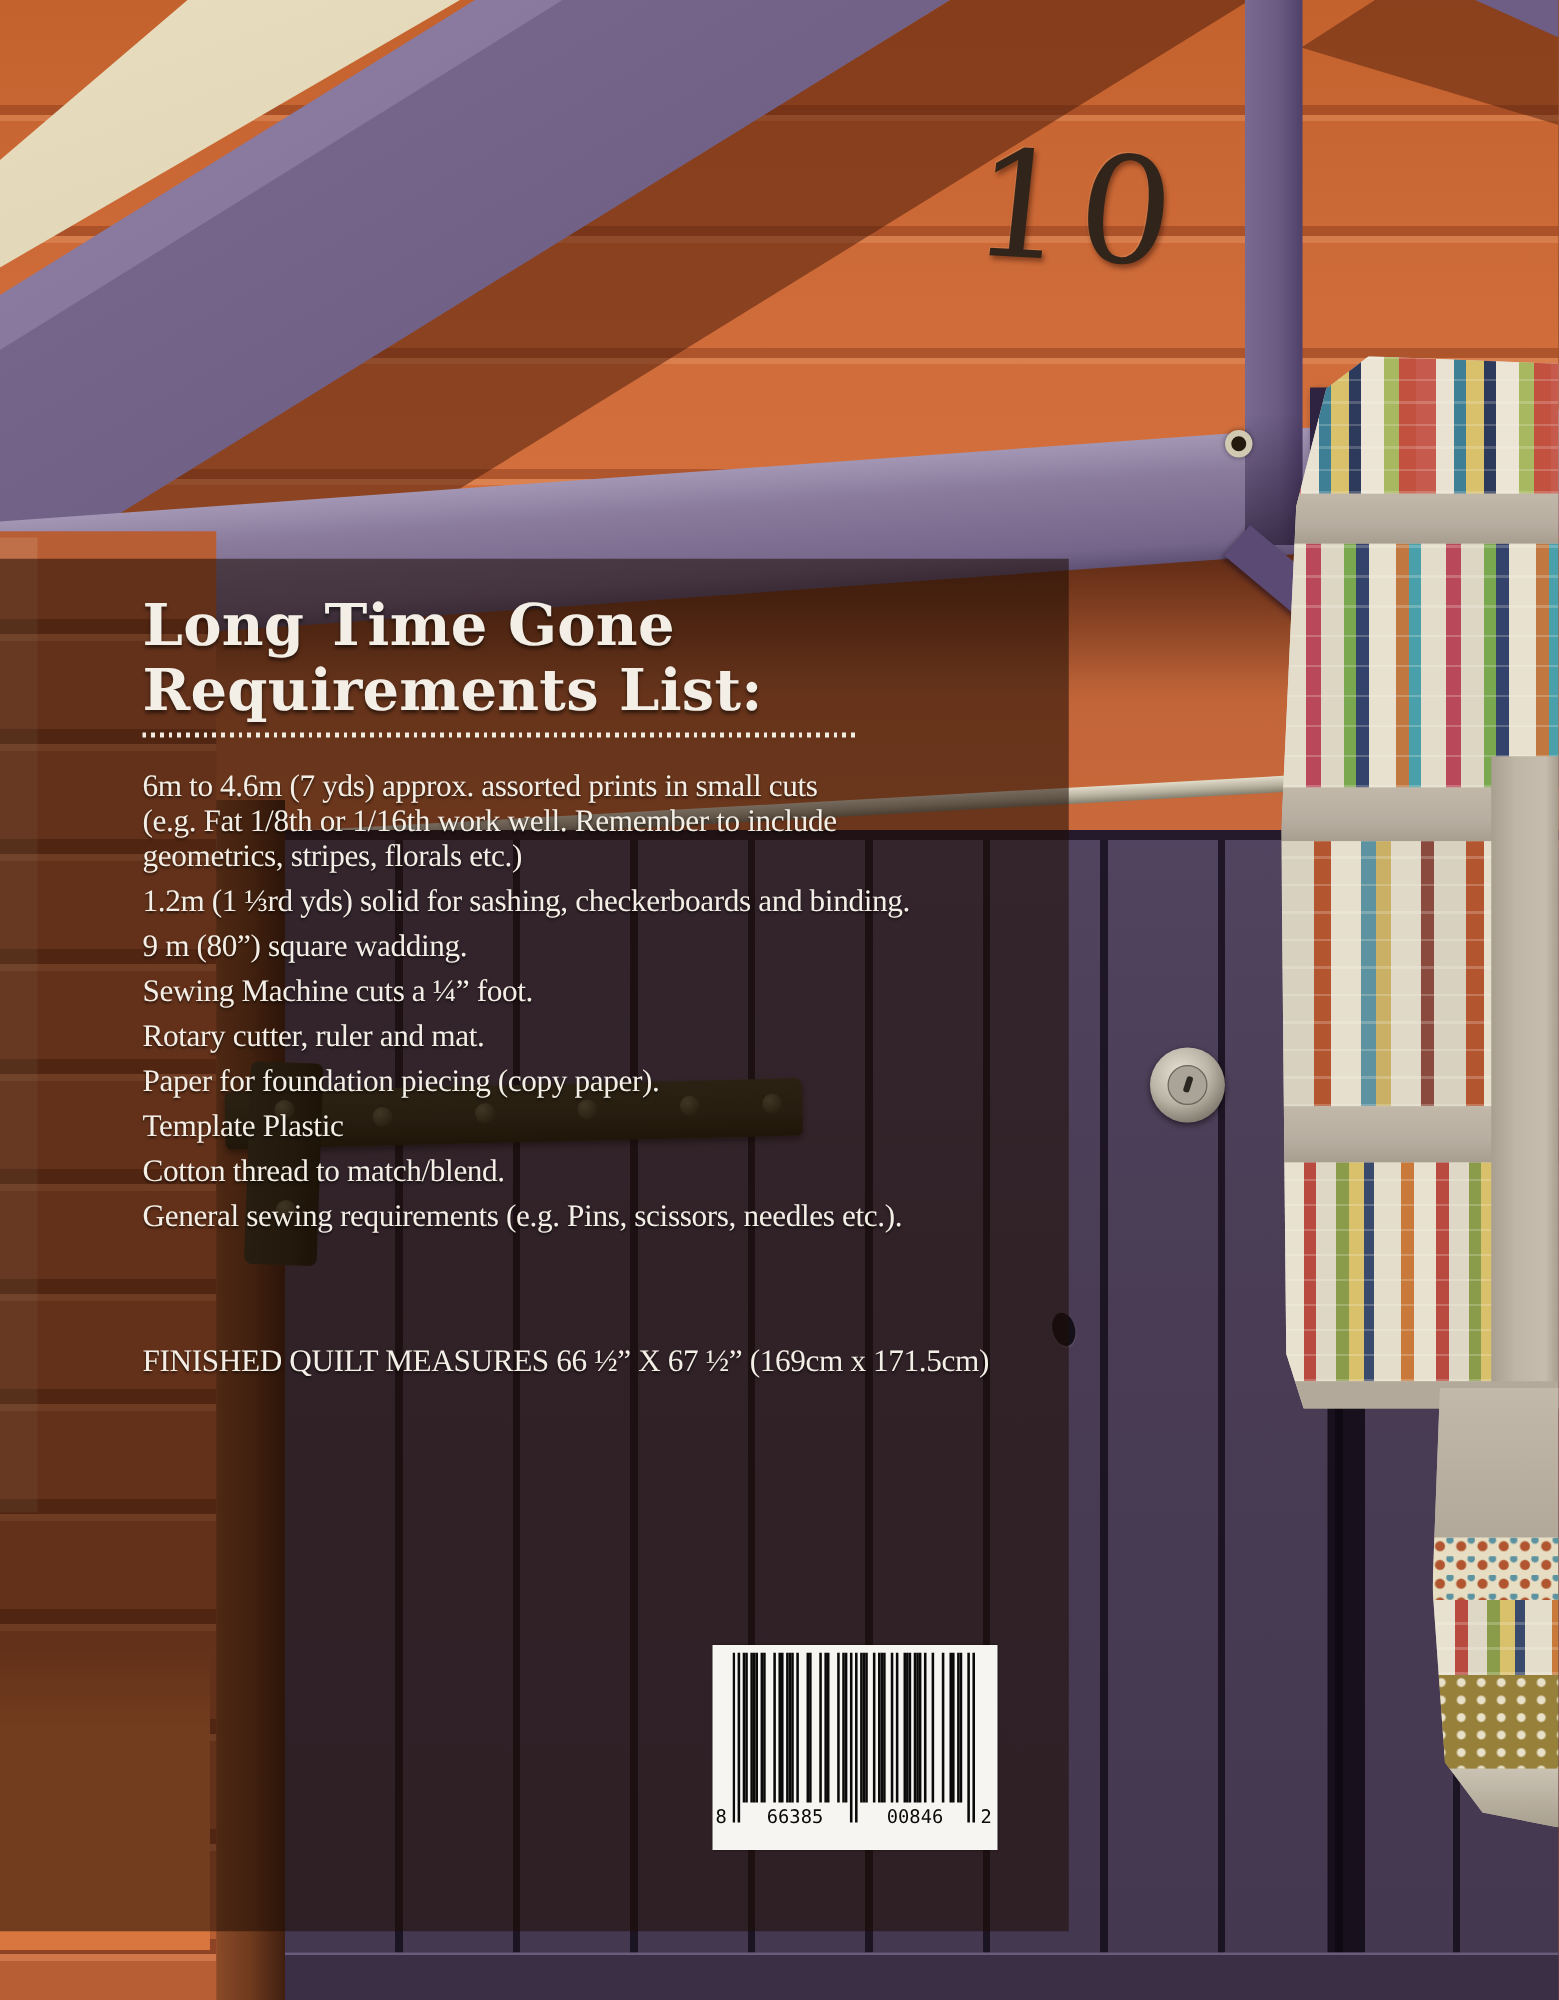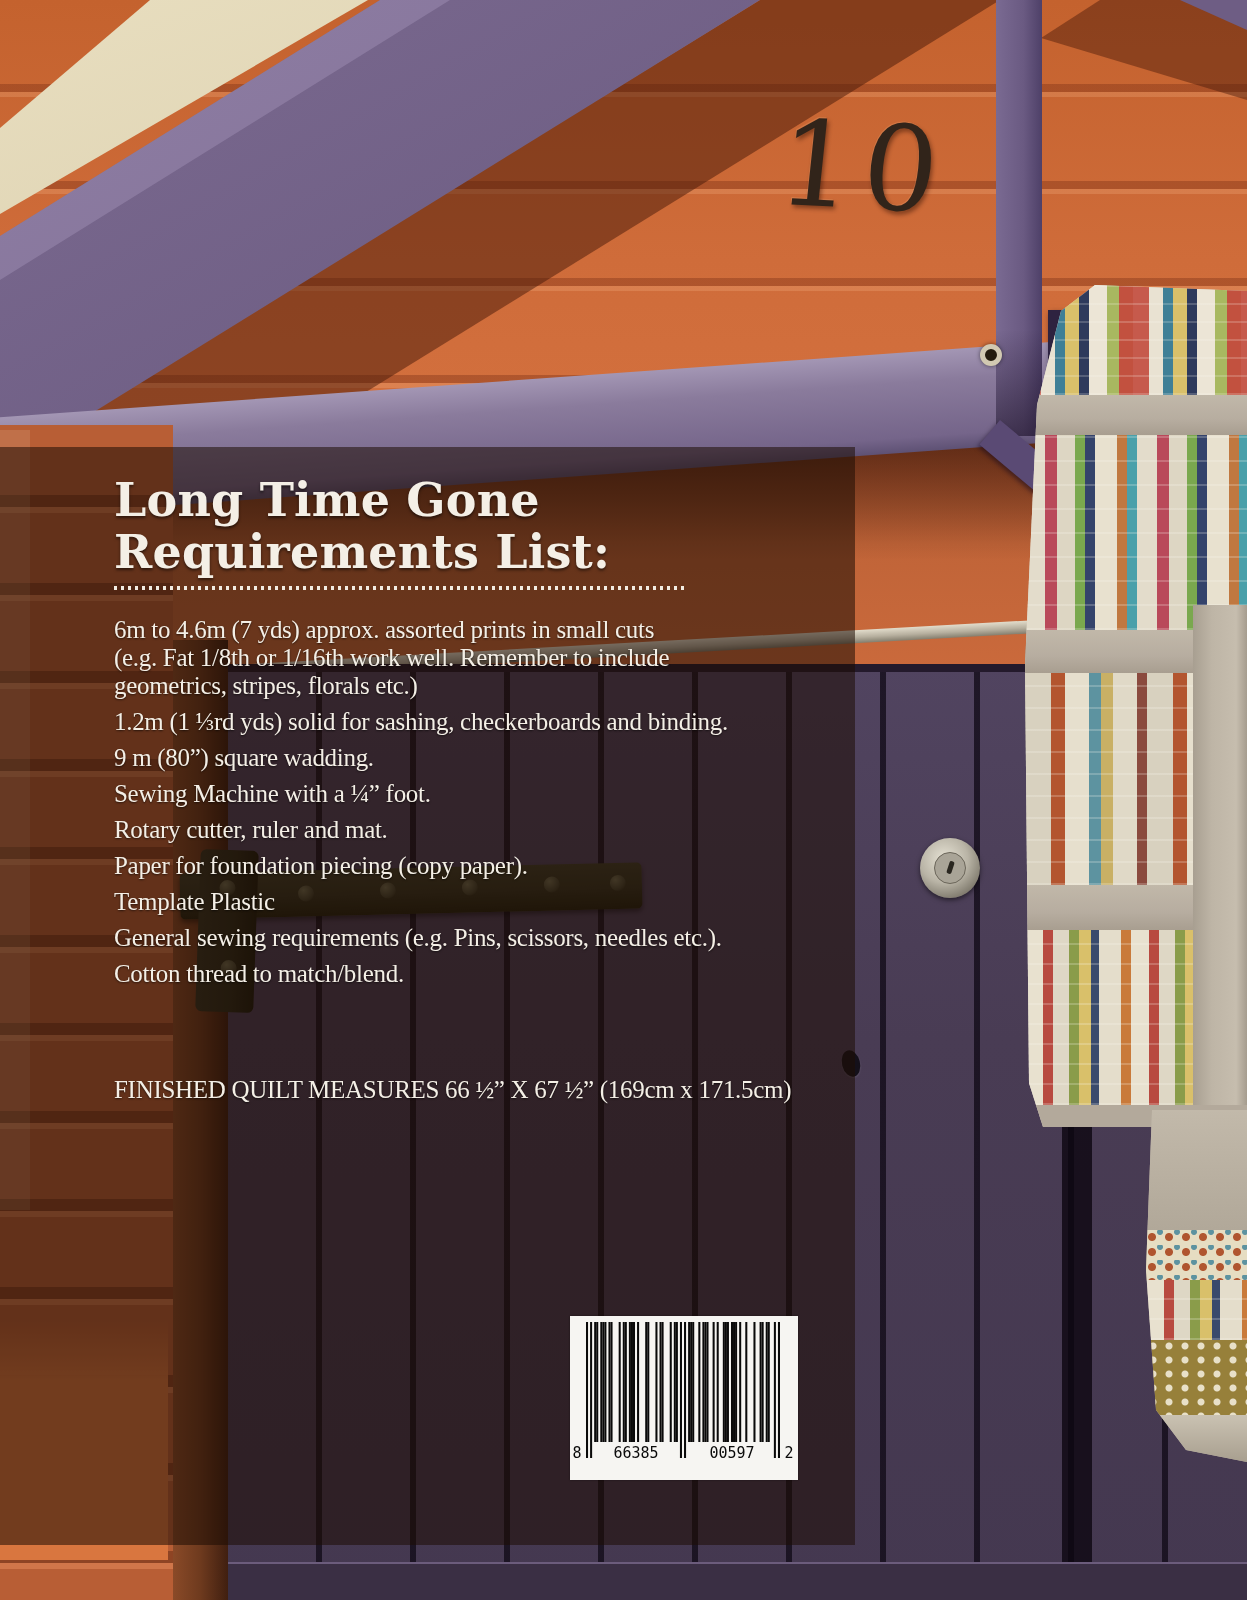--- a/index.html
+++ b/index.html
@@ -198,36 +198,36 @@
         <div class="req-line">(e.g. Fat 1/8th or 1/16th work well. Remember to include</div>
         <div class="req-line">geometrics, stripes, florals etc.)</div>
       </div>
       <div class="req-item">
         <div class="req-line">1.2m (1 ⅓rd yds) solid for sashing, checkerboards and binding.</div>
       </div>
       <div class="req-item">
         <div class="req-line">9 m (80”) square wadding.</div>
       </div>
       <div class="req-item">
-        <div class="req-line">Sewing Machine with a ¼” foot.</div>
+        <div class="req-line">Sewing Machine cuts a ¼” foot.</div>
       </div>
       <div class="req-item">
         <div class="req-line">Rotary cutter, ruler and mat.</div>
       </div>
       <div class="req-item">
         <div class="req-line">Paper for foundation piecing (copy paper).</div>
       </div>
       <div class="req-item">
         <div class="req-line">Template Plastic</div>
       </div>
       <div class="req-item">
+        <div class="req-line">Cotton thread to match/blend.</div>
+      </div>
+      <div class="req-item">
         <div class="req-line">General sewing requirements (e.g. Pins, scissors, needles etc.).</div>
-      </div>
-      <div class="req-item">
-        <div class="req-line">Cotton thread to match/blend.</div>
       </div>
     </div>
 
   <div class="ph finished-size">FINISHED QUILT MEASURES 66 ½” X 67 ½” (169cm x 171.5cm)</div>
 
   <div class="ph barcode-box">
     <svg class="barcode-bars" id="bc-svg" width="194" height="140" viewBox="0 0 194 140">
         <rect x="0.00" y="0" width="2.04" height="136" fill="#0a0a0a"></rect>
         <rect x="4.08" y="0" width="2.04" height="136" fill="#0a0a0a"></rect>
         <rect x="8.17" y="0" width="2.04" height="120" fill="#0a0a0a"></rect>
@@ -274,17 +274,17 @@
         <rect x="167.45" y="0" width="2.04" height="120" fill="#0a0a0a"></rect>
         <rect x="173.58" y="0" width="2.04" height="120" fill="#0a0a0a"></rect>
         <rect x="175.62" y="0" width="2.04" height="120" fill="#0a0a0a"></rect>
         <rect x="179.71" y="0" width="2.04" height="120" fill="#0a0a0a"></rect>
         <rect x="181.75" y="0" width="2.04" height="120" fill="#0a0a0a"></rect>
         <rect x="187.87" y="0" width="2.04" height="136" fill="#0a0a0a"></rect>
         <rect x="191.96" y="0" width="2.04" height="136" fill="#0a0a0a"></rect>
       </svg>
     <div class="bc-digit" style="left:0px;width:14px;text-align:center;">8</div>
     <div class="bc-digit" style="left:38px;width:56px;text-align:center;">66385</div>
-    <div class="bc-digit" style="left:134px;width:56px;text-align:center;">00597</div>
+    <div class="bc-digit" style="left:134px;width:56px;text-align:center;">00846</div>
     <div class="bc-digit" style="left:212px;width:14px;text-align:center;">2</div>
   </div>
 
 </div>
 
 </body></html>

